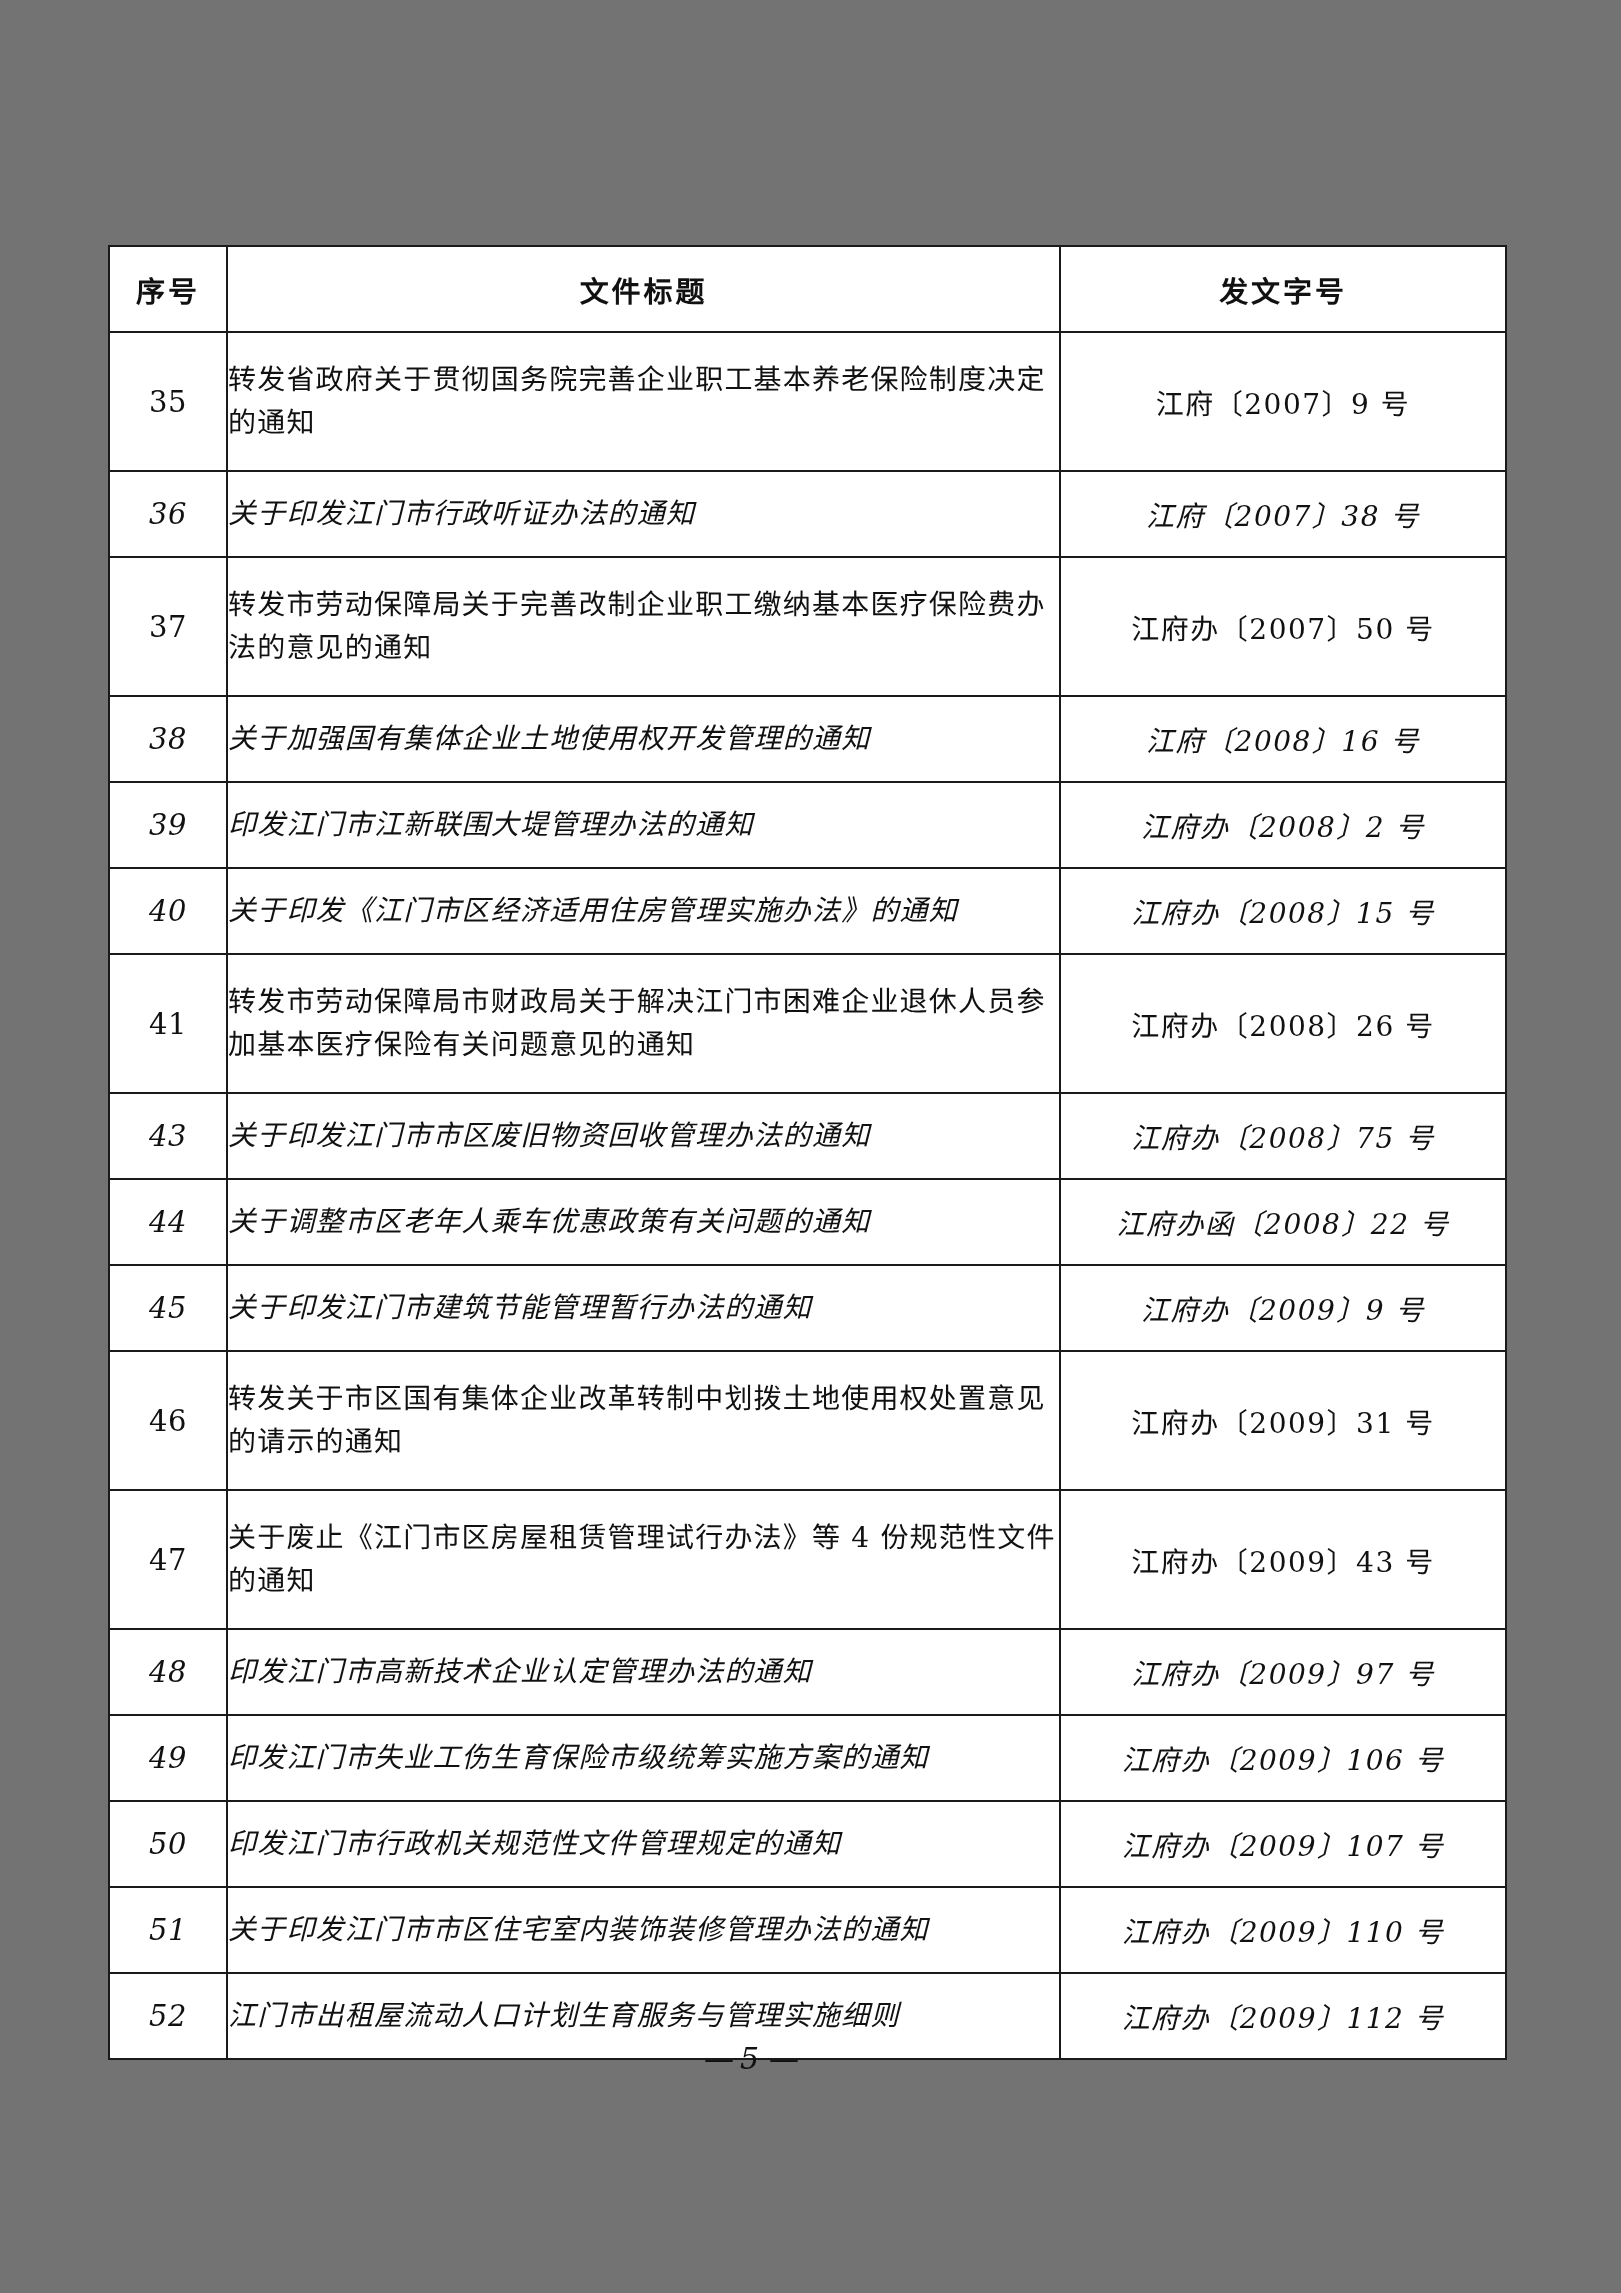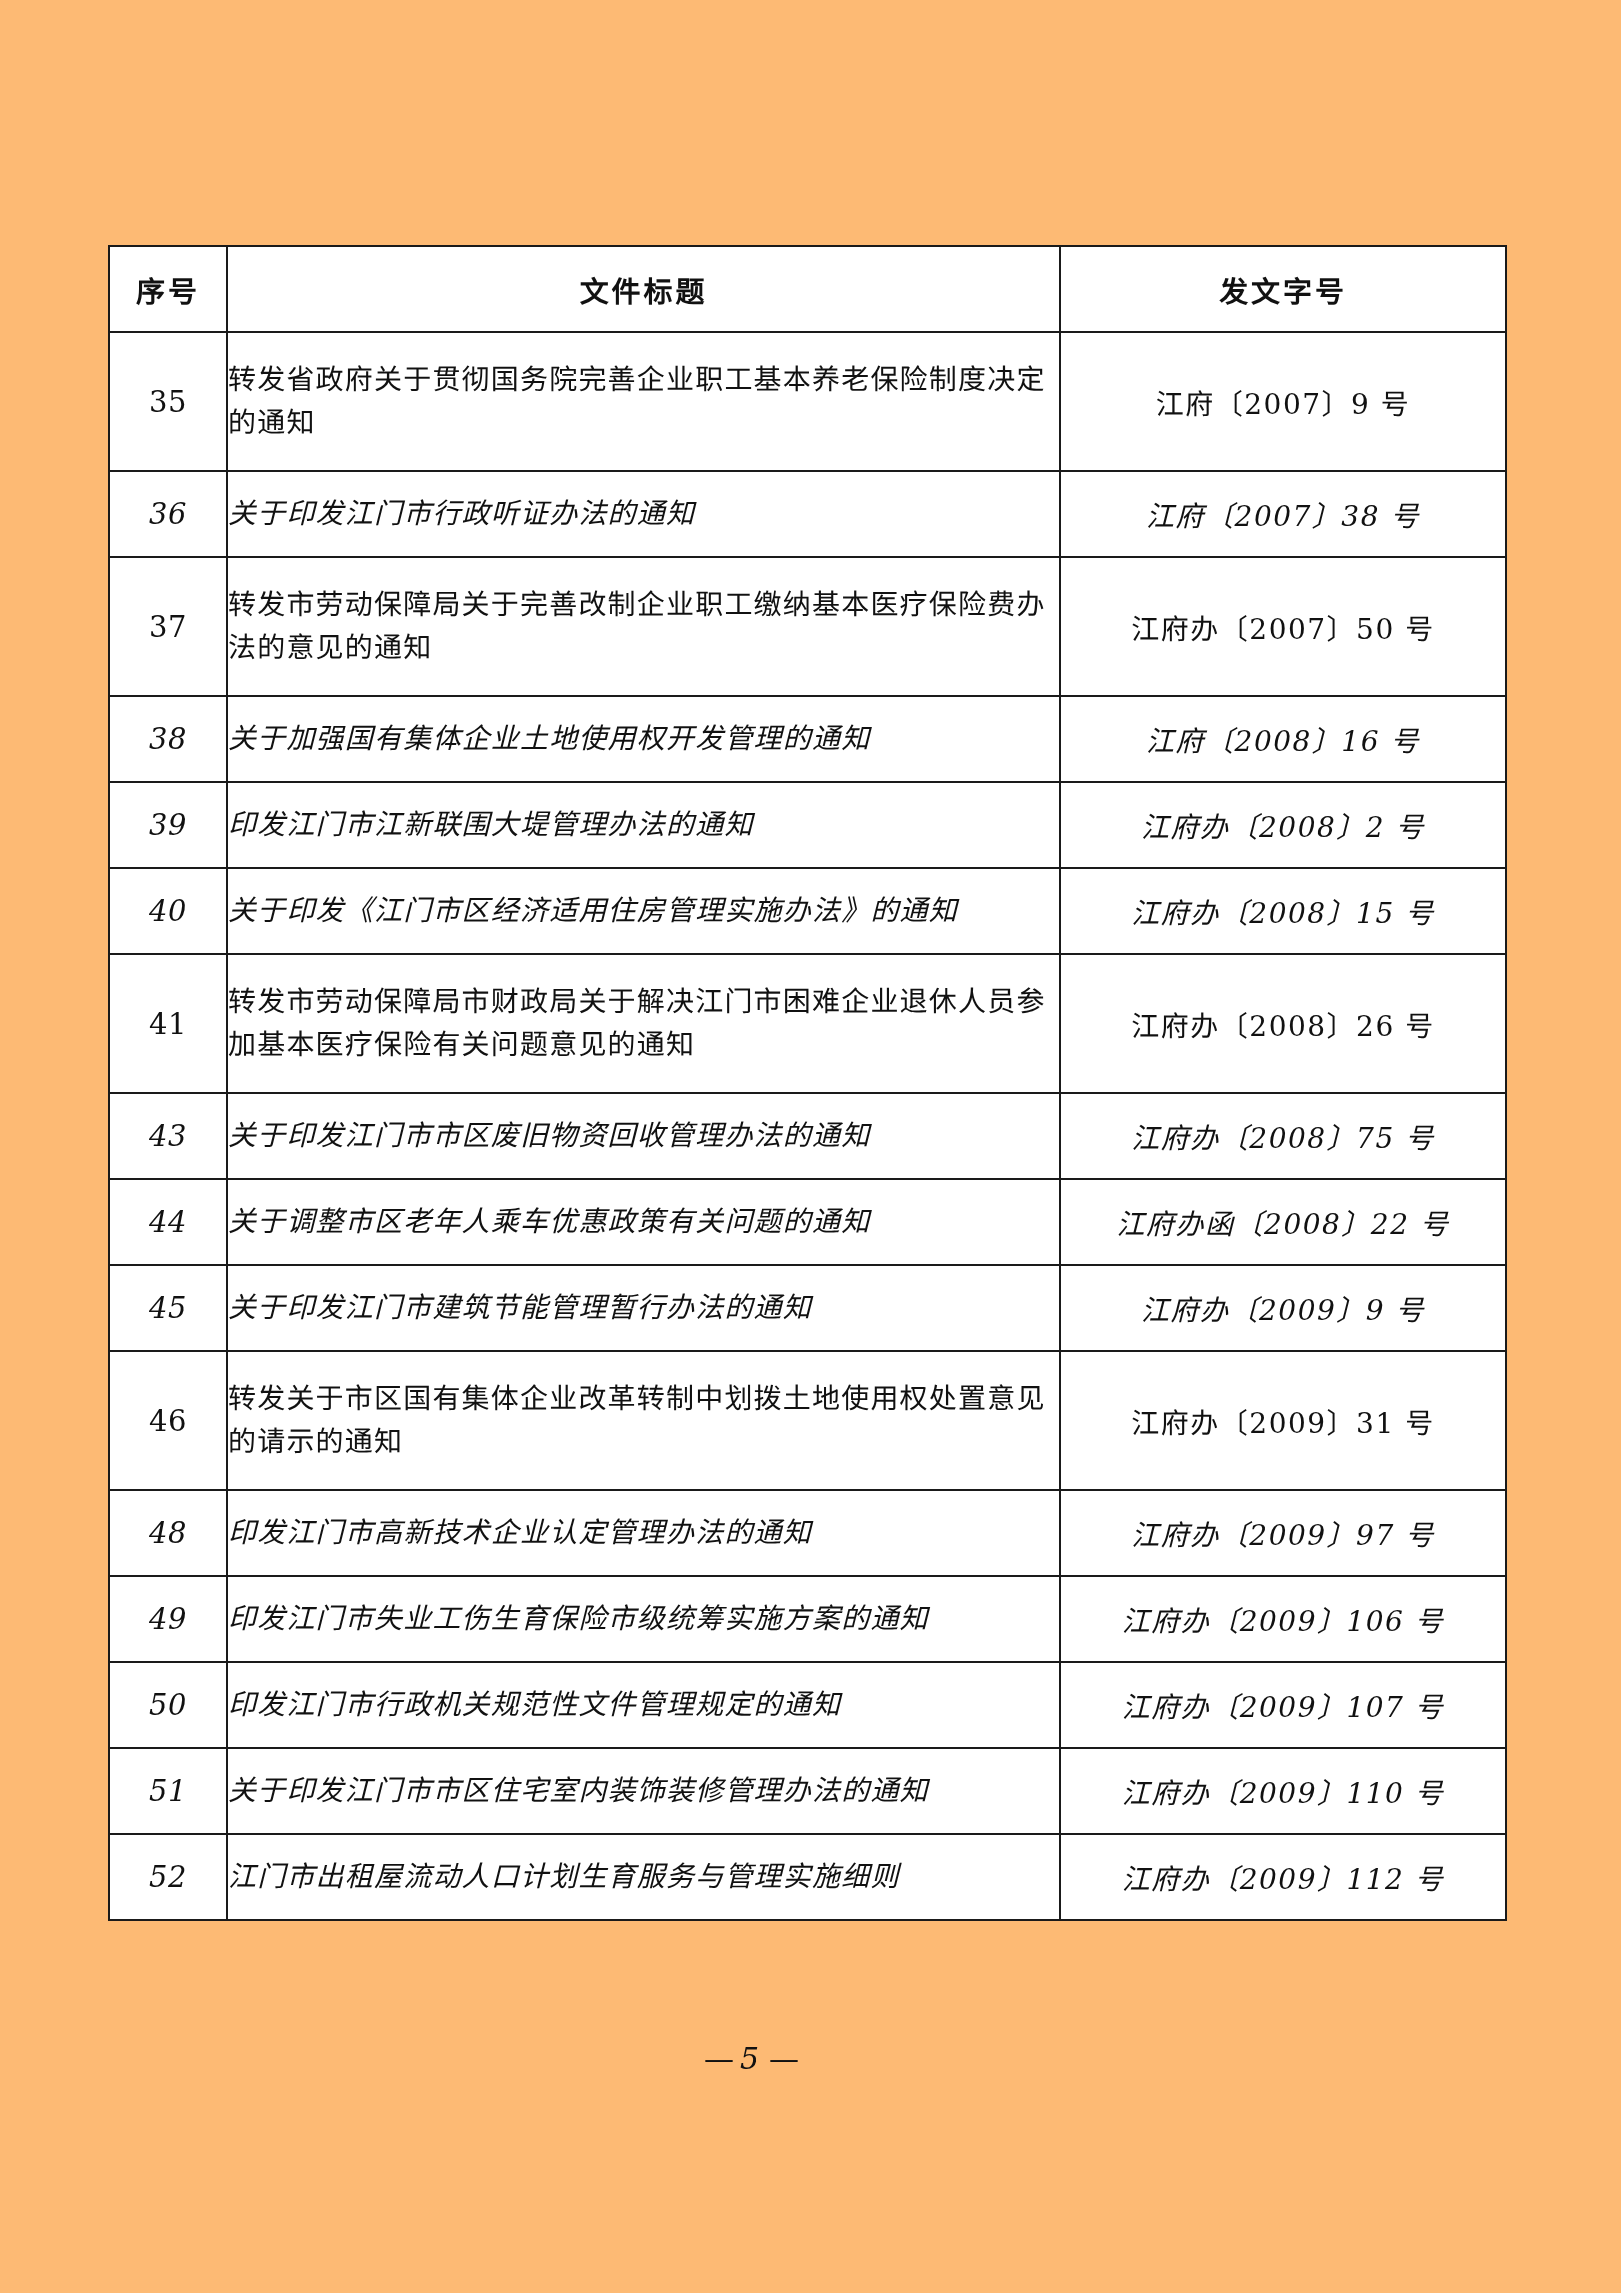--- a/index.html
+++ b/index.html
@@ -14,21 +14,21 @@
     position: relative;
     font-family: "DejaVu Serif", "Liberation Serif", serif;
     color: #111111;
     -webkit-font-smoothing: antialiased;
   }
 
   
   #page {
     position: absolute;
     inset: 0;
-    background: #fdba74;
+    background: #737373;
     overflow: hidden;
   }
 
   
   #doc-table-wrap {
     position: absolute;
     left: 108px;
     top: 245px;
     width: 1397px;
   }
@@ -175,20 +175,25 @@
           <tr class="r-1">
             <td class="seq-cell">45</td>
             <td class="title-cell">关于印发江门市建筑节能管理暂行办法的通知</td>
             <td class="num-cell">江府办〔2009〕9 号</td>
           </tr>
           <tr class="r-2">
             <td class="seq-cell">46</td>
             <td class="title-cell">转发关于市区国有集体企业改革转制中划拨土地使用权处置意见的请示的通知</td>
             <td class="num-cell">江府办〔2009〕31 号</td>
           </tr>
+          <tr class="r-2">
+            <td class="seq-cell">47</td>
+            <td class="title-cell">关于废止《江门市区房屋租赁管理试行办法》等 4 份规范性文件的通知</td>
+            <td class="num-cell">江府办〔2009〕43 号</td>
+          </tr>
           <tr class="r-1">
             <td class="seq-cell">48</td>
             <td class="title-cell">印发江门市高新技术企业认定管理办法的通知</td>
             <td class="num-cell">江府办〔2009〕97 号</td>
           </tr>
           <tr class="r-1">
             <td class="seq-cell">49</td>
             <td class="title-cell">印发江门市失业工伤生育保险市级统筹实施方案的通知</td>
             <td class="num-cell">江府办〔2009〕106 号</td>
           </tr>

